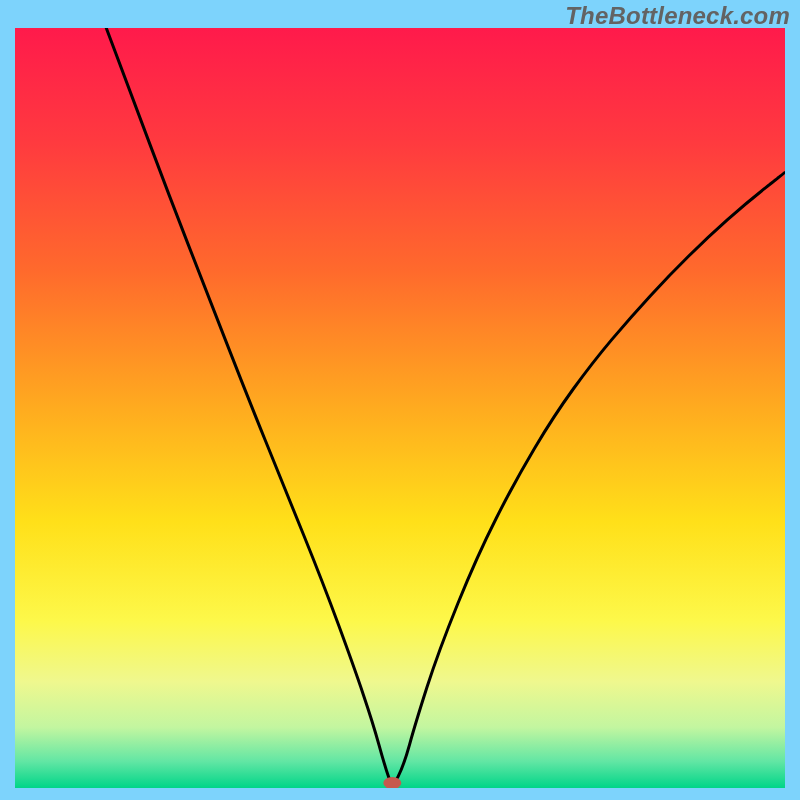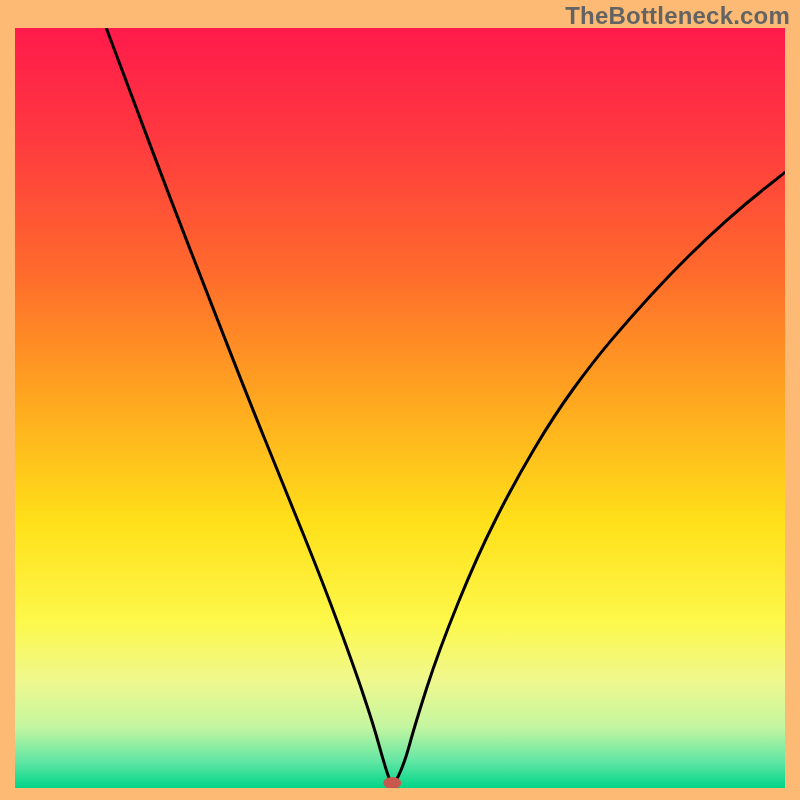--- a/index.html
+++ b/index.html
@@ -8,21 +8,22 @@
     width: 800px;
     height: 800px;
     overflow: hidden;
     background: #000;
     font-family: Arial, Helvetica, sans-serif;
   }
   .frame {
     position: relative;
     width: 800px;
     height: 800px;
-    background: #fdba74;
+    background: #7dd3fc;
+    font-style: italic;
   }
   .watermark {
     position: absolute;
     top: 2px;
     right: 10px;
     font-size: 24px;
     font-weight: 600;
     color: #636363;
     letter-spacing: 0.2px;
     z-index: 10;

